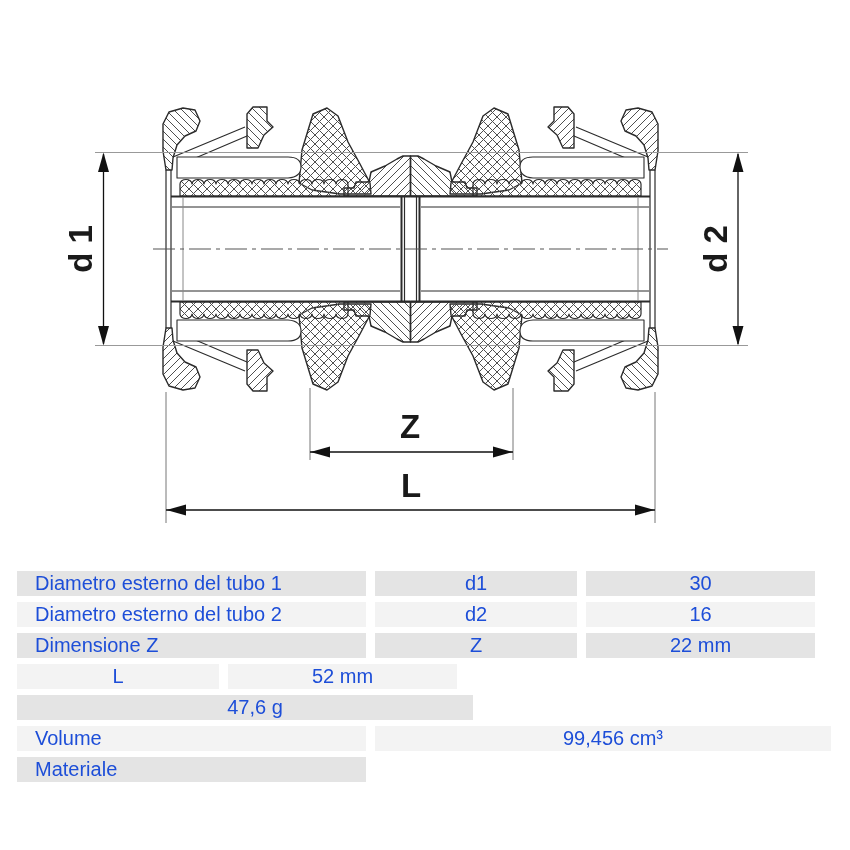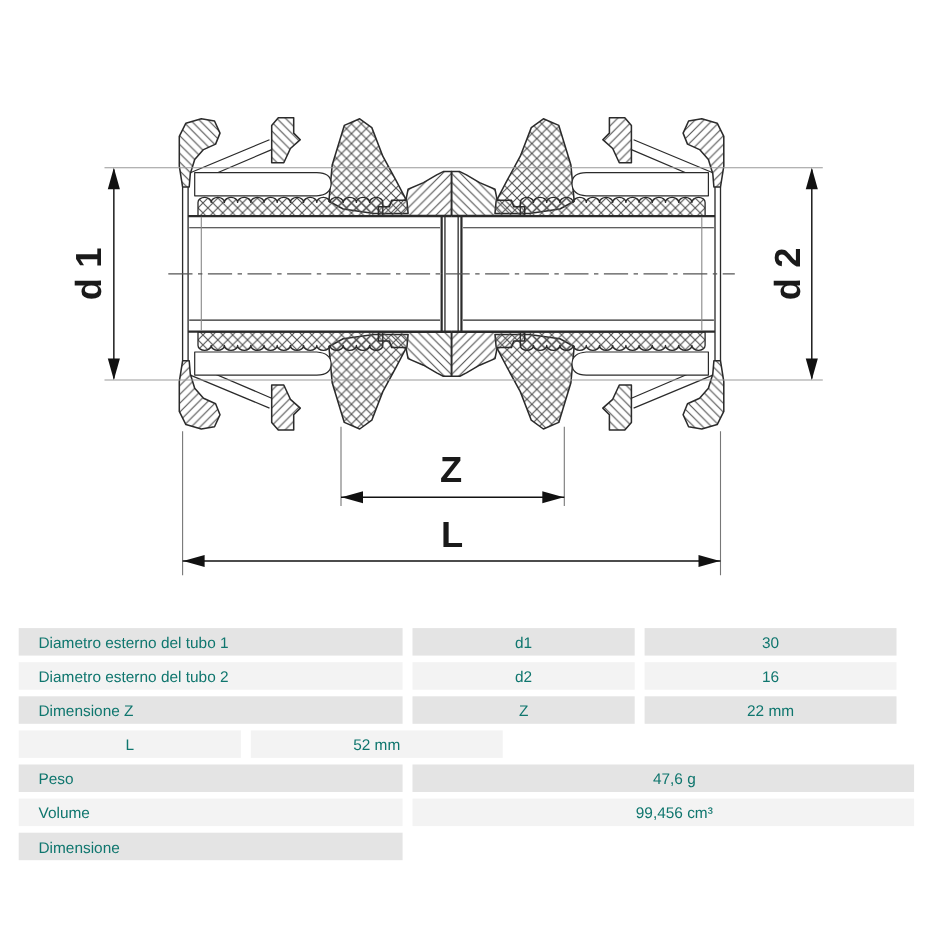--- a/index.html
+++ b/index.html
@@ -1,20 +1,20 @@
 <!DOCTYPE html>
 <html><head>
 <meta charset="utf-8">
 <style>
   html,body{margin:0;padding:0;background:#fff;}
   body{width:850px;height:850px;font-family:"Liberation Sans",sans-serif;}
   .page{position:relative;width:850px;height:850px;background:#fff;overflow:hidden;}
   .drawing{position:absolute;top:0;left:0;}
   .dim-label{font-family:"Liberation Sans",sans-serif;font-weight:bold;font-size:33px;fill:#1a1a1a;}
-  .spec-table{position:absolute;top:571px;left:17px;width:814px;font-size:14px;color:#0f766e;}
+  .spec-table{position:absolute;top:571px;left:17px;width:814px;font-size:20px;color:#1d4ed8;}
   .trow{display:flex;margin-bottom:6px;}
   .cell{height:25px;display:flex;align-items:center;box-sizing:border-box;}
   .c1{width:349px;padding-left:18px;margin-right:9px;justify-content:flex-start;}
   .c2{width:202px;margin-right:9px;justify-content:center;}
   .c3{width:229px;justify-content:center;}
   .cm{width:456px;justify-content:center;padding-left:20px;}
   .odd .cell{background:#e4e4e4;}
   .even .cell{background:#f3f3f3;}
 </style>
 </head>
@@ -125,27 +125,26 @@
       <div class="cell c2">Z</div>
       <div class="cell c3">22 mm</div>
     </div>
 
     <div class="trow even">
       <div class="cell c2">L</div>
       <div class="cell c3">52 mm</div>
     </div>
 
     <div class="trow odd">
-      <div class="cell c1">Peso</div>
       <div class="cell cm">47,6 g</div>
     </div>
 
     <div class="trow even">
       <div class="cell c1">Volume</div>
       <div class="cell cm">99,456 cm³</div>
     </div>
 
     <div class="trow odd">
-      <div class="cell c1">Dimensione</div>
+      <div class="cell c1">Materiale</div>
     </div>
 
   </div>
 </div>
 
 </body></html>

